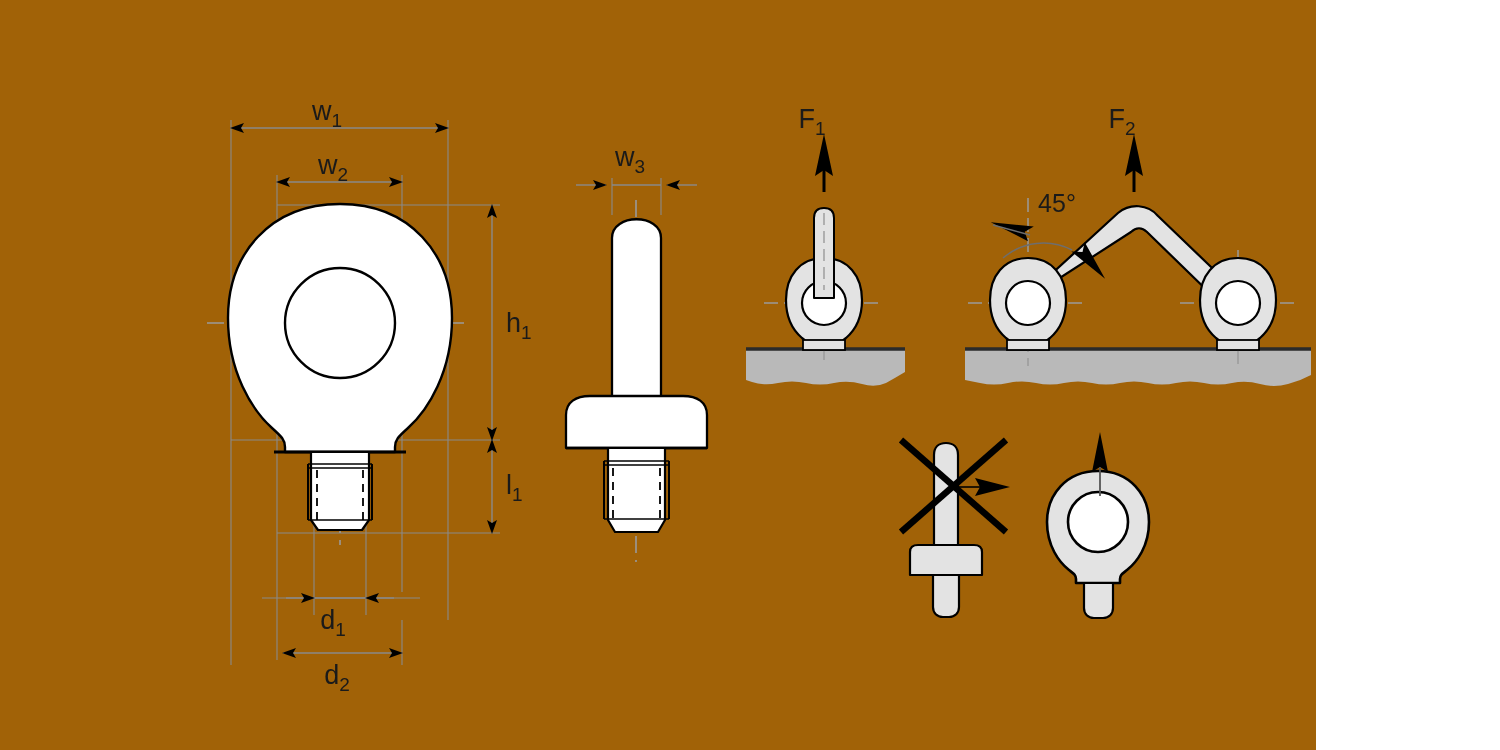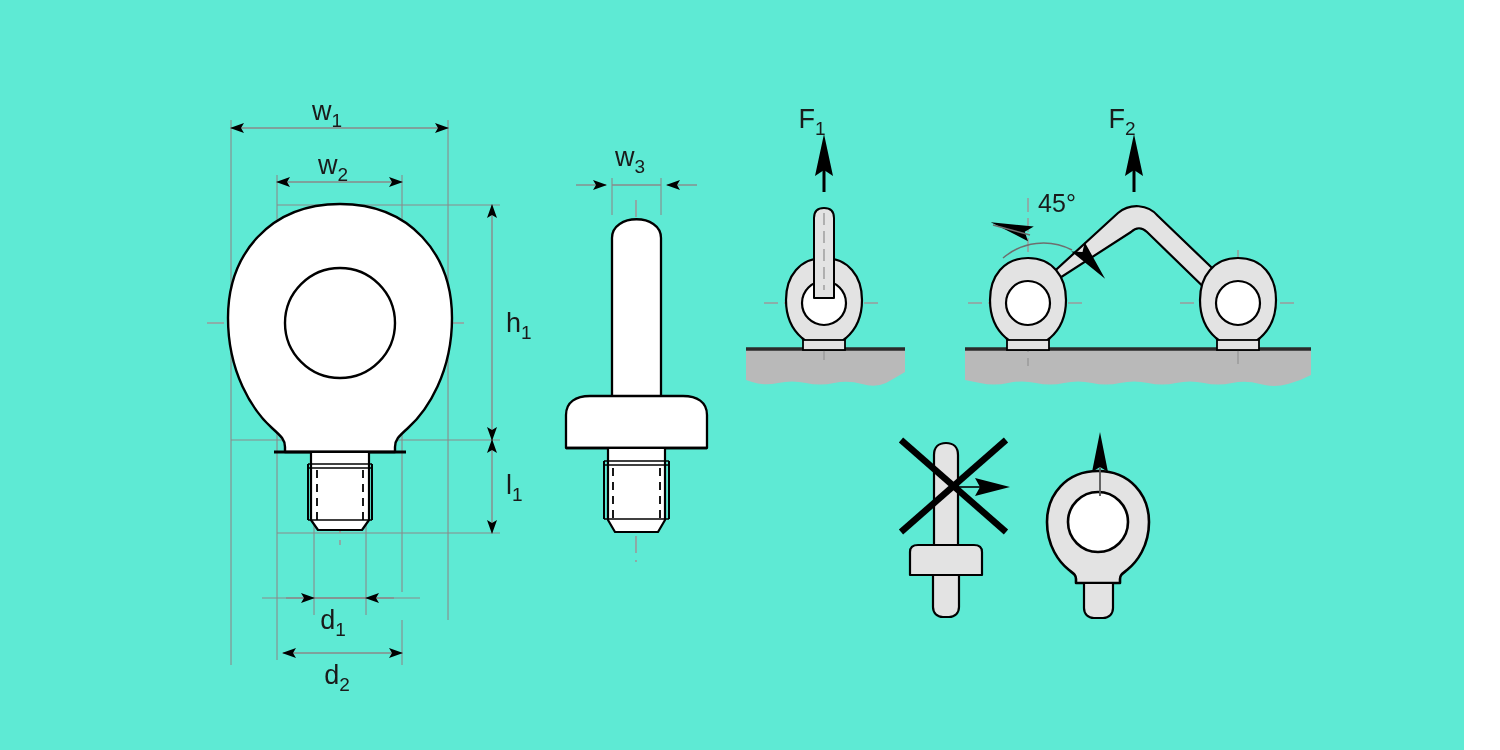--- a/index.html
+++ b/index.html
@@ -6,24 +6,25 @@
   html, body {
     margin: 0;
     padding: 0;
     background: #ffffff;
   }
   body {
     font-family: "Liberation Sans", sans-serif;
   }
   #sheet {
     position: relative;
-    width: 1464px;
+    width: 1288px;
     height: 750px;
-    background: #5eead4;
+    background: #a16207;
     overflow: hidden;
+    padding-left: 28px;
   }
   #drawing {
     position: absolute;
     top: 0;
     left: 0;
     width: 1500px;
     height: 750px;
   }
   .dim-label {
     font-family: "Liberation Sans", sans-serif;

